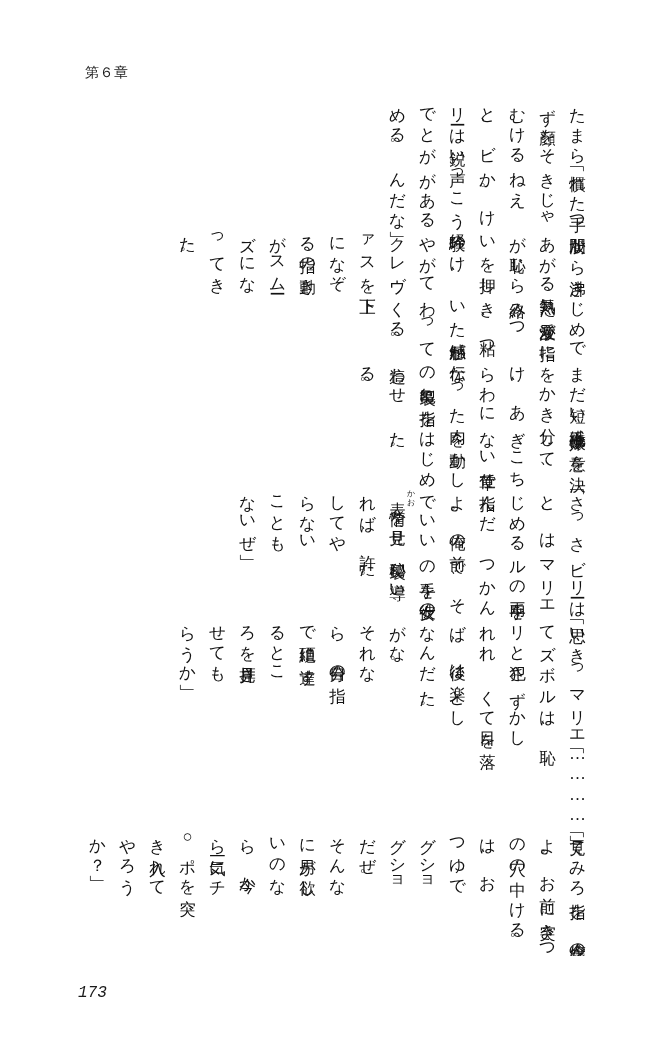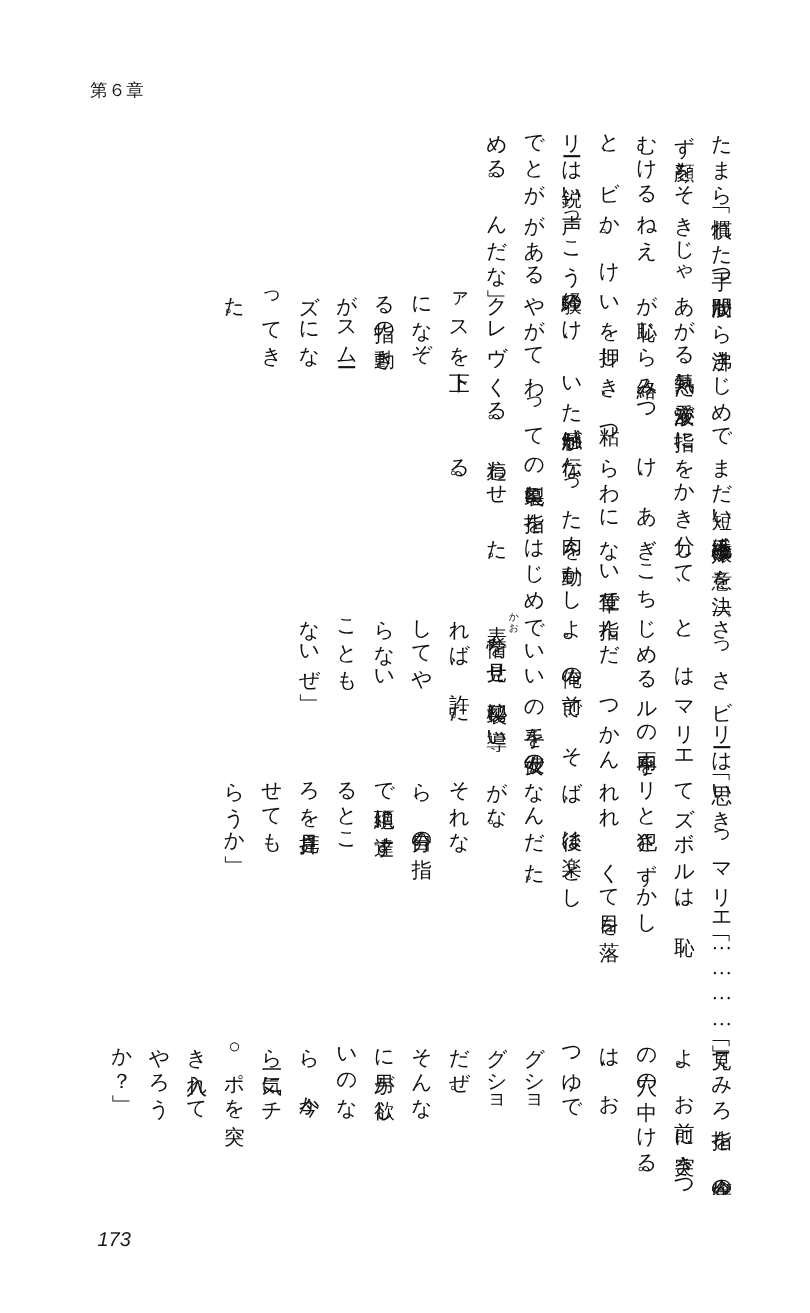--- a/index.html
+++ b/index.html
@@ -16,34 +16,34 @@
   }
   .page {
     position: relative;
     width: 648px;
     height: 1050px;
     background: #ffffff;
   }
   .chapter-header {
     position: absolute;
     top: 64px;
-    left: 72px;
+    left: 85px;
     font-size: 14px;
     letter-spacing: 0.5px;
     color: #1a1a1a;
     font-family: "Liberation Serif", "DejaVu Serif", serif;
   }
   .page-number {
     position: absolute;
     left: 78px;
     bottom: 48px;
     font-size: 16px;
     font-style: italic;
     color: #1a1a1a;
-    font-family: Liberation Sans, sans-serif;
+    font-family: Liberation Mono, monospace;
   }
   .body-text {
     position: absolute;
     top: 96px;
     right: 56px;
     height: 860px;
     width: 540px;
     writing-mode: vertical-rl;
     text-orientation: upright;
     font-size: 16.5px;

